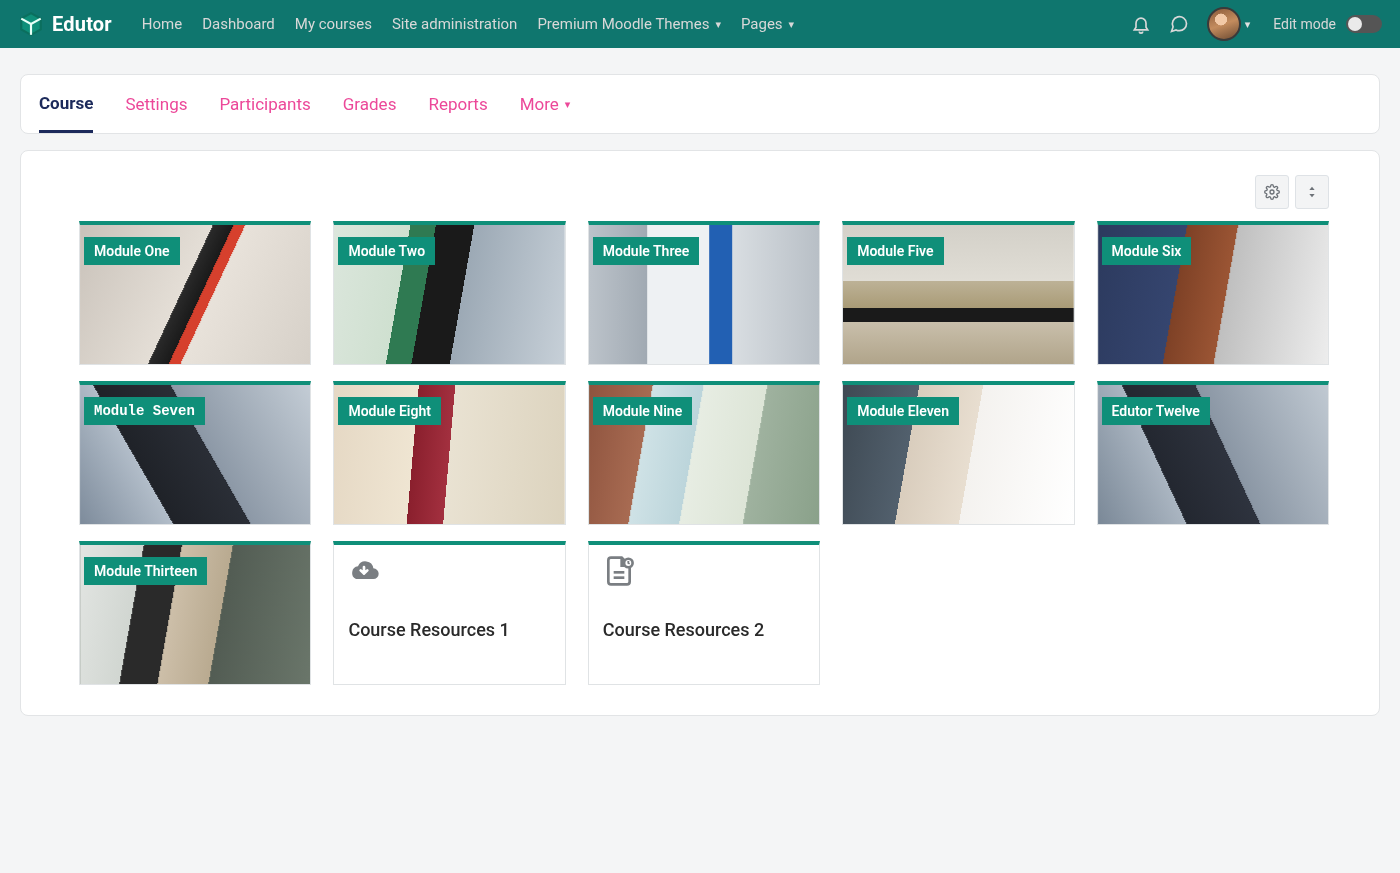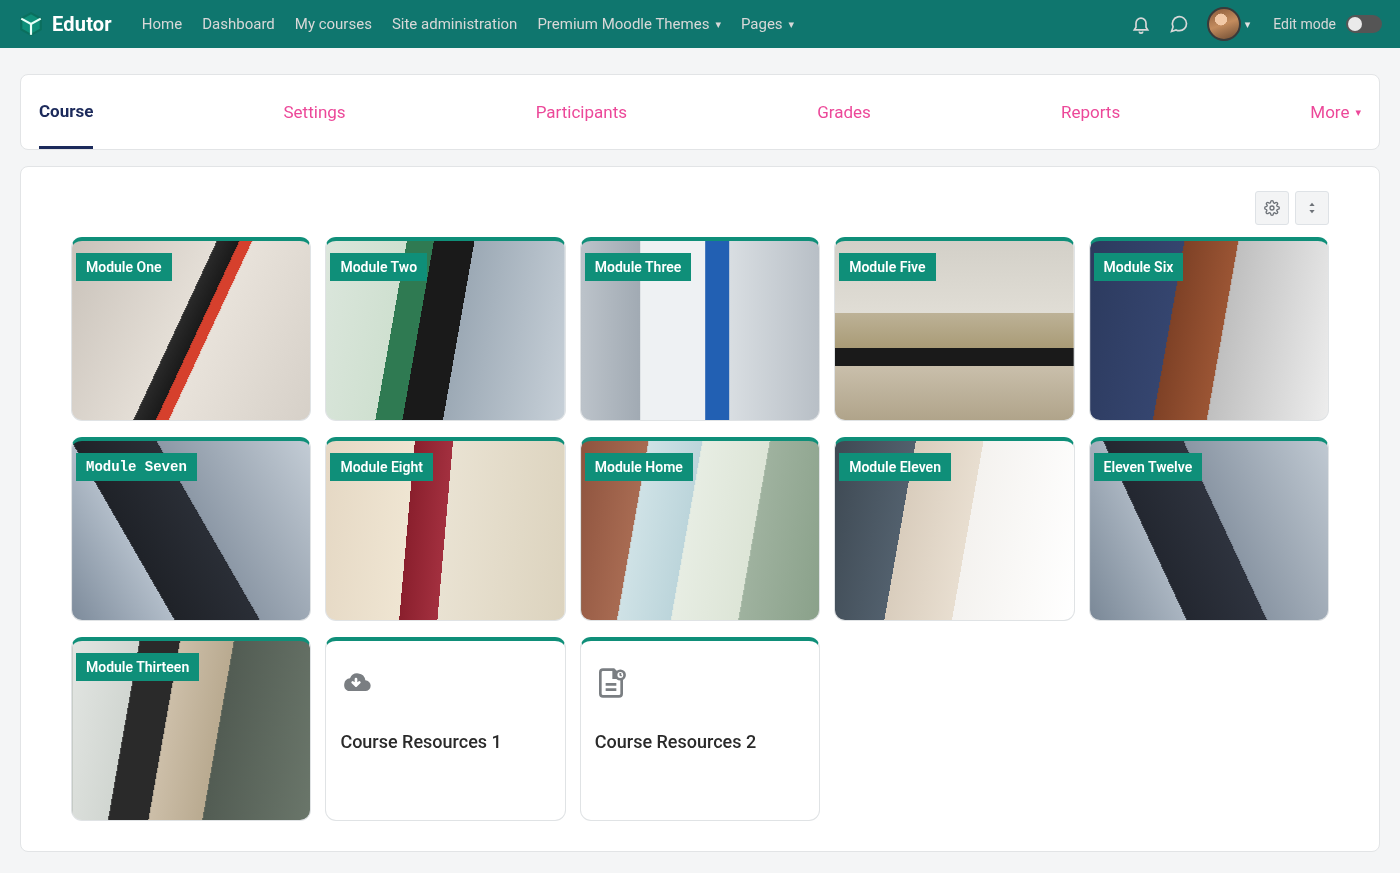--- a/index.html
+++ b/index.html
@@ -49,22 +49,21 @@
 
 .tabbar {
   background: #ffffff;
   border: 1px solid #e2e4e6;
   border-radius: 8px;
   margin-top: 26px;
   padding: 0 18px;
   display: flex;
   gap: 32px;
   align-items: center;
-  height: 76px;
-  justify-content: space-between;
+  height: 60px;
 }
 .tab { color: #ec4899; cursor: pointer; font-size: 17px; display: flex; align-items: center; gap: 6px; height: 100%; }
 .tab.active { color: #1c2a5b; font-weight: 700; border-bottom: 3px solid #1c2a5b; }
 
 .content {
   background: #ffffff;
   border: 1px solid #e2e4e6;
   border-radius: 8px;
   margin-top: 16px;
   padding: 24px 50px 30px 50px;
@@ -77,34 +76,35 @@
 }
 
 .grid {
   display: grid;
   grid-template-columns: repeat(5, 1fr);
   gap: 16px 14px;
 }
 .tile {
   border: 1px solid #e0e3e5;
   border-top: 4px solid #0f8f79;
-  border-radius: 11px;
-  height: 184px;
+  border-radius: 0;
+  height: 144px;
   position: relative;
   overflow: hidden;
   cursor: pointer;
   background-size: cover;
   background-position: center;
+  margin-left: 8px;
 }
 .tile-badge {
   position: absolute; top: 12px; left: 4px;
   background: #0f8f79; color: #ffffff; font-weight: 600;
   padding: 6px 10px; font-size: 14px;
 }
-.tile.resource { background: #ffffff; display: flex; flex-direction: column; padding: 26px 14px; }
+.tile.resource { background: #ffffff; display: flex; flex-direction: column; padding: 10px 14px; }
 .tile.resource .res-icon { color: #7a7e82; margin-bottom: 28px; }
 .tile.resource .res-title { font-size: 18px; font-weight: 500; color: #2a2a2a; }
 
 .bg-m1 { background-image: linear-gradient(115deg,#c9c2ba 0%, #e4ded6 45%, #2a2a2a 45%, #1a1a1a 52%, #d6402d 52%, #d6402d 56%,#e8e2da 56%, #d6d0c8 100%); }
 .bg-m2 { background-image: linear-gradient(100deg,#dbe6dc 0%, #cfe0d0 30%, #2f7a52 30%, #2f7a52 40%, #1a1a1a 40%, #1a1a1a 55%, #9ca9b5 55%, #c7d0d8 100%); }
 .bg-m3 { background-image: linear-gradient(90deg,#bcc3ca 0%, #a1aab3 25%, #eef1f3 25%, #eef1f3 52%, #2260b3 52%, #2260b3 62%, #d9dee2 62%, #b8bfc6 100%); }
 .bg-m4 { background-image: linear-gradient(110deg,#3f5a2d 0%, #5d7a45 20%, #d5c3aa 20%, #ead8bf 40%, #6a4a32 40%, #6a4a32 50%, #e2d1b8 50%, #c9b79d 100%); }
 .bg-m5 { background-image: linear-gradient(180deg,#d3d0c8 0%, #e0ddd5 40%, #bdb297 40%, #a99b76 60%, #1a1a1a 60%, #1a1a1a 70%, #c9bfab 70%, #b0a48a 100%); }
 .bg-m6 { background-image: linear-gradient(100deg,#2c3a5e 0%, #35456f 35%, #7e4126 35%, #9b5534 55%, #bfbfbf 55%, #ededed 100%); }
 .bg-m7 { background-image: linear-gradient(60deg,#7d8b9b 0%, #b2bdc9 30%, #1f2228 30%, #2a2e36 55%, #8c98a6 55%, #c3ccd5 100%); font-family: Liberation Mono, monospace; }
@@ -230,27 +230,27 @@
         <div class="tile bg-m6">
           <div class="tile-badge">Module Six</div>
         </div>
         <div class="tile bg-m7">
           <div class="tile-badge">Module Seven</div>
         </div>
         <div class="tile bg-m8">
           <div class="tile-badge">Module Eight</div>
         </div>
         <div class="tile bg-m9">
-          <div class="tile-badge">Module Home</div>
+          <div class="tile-badge">Module Nine</div>
         </div>
         <div class="tile bg-m11">
           <div class="tile-badge">Module Eleven</div>
         </div>
         <div class="tile bg-m12">
-          <div class="tile-badge">Eleven Twelve</div>
+          <div class="tile-badge">Edutor Twelve</div>
         </div>
         <div class="tile bg-m13">
           <div class="tile-badge">Module Thirteen</div>
         </div>
         <div class="tile resource">
           <div class="res-icon"><svg width="32" height="32" viewBox="0 0 24 24" fill="currentColor">
               <path d="M19 18a4 4 0 000-8 6 6 0 00-11.5-1.5A5 5 0 006 18h13z" fill="#7a7e82"></path>
               <path d="M12 9v5m0 0l-2.5-2.5M12 14l2.5-2.5" stroke="#ffffff" stroke-width="2" fill="none" stroke-linecap="round" stroke-linejoin="round"></path>
             </svg></div>
           <div class="res-title">Course Resources 1</div>

